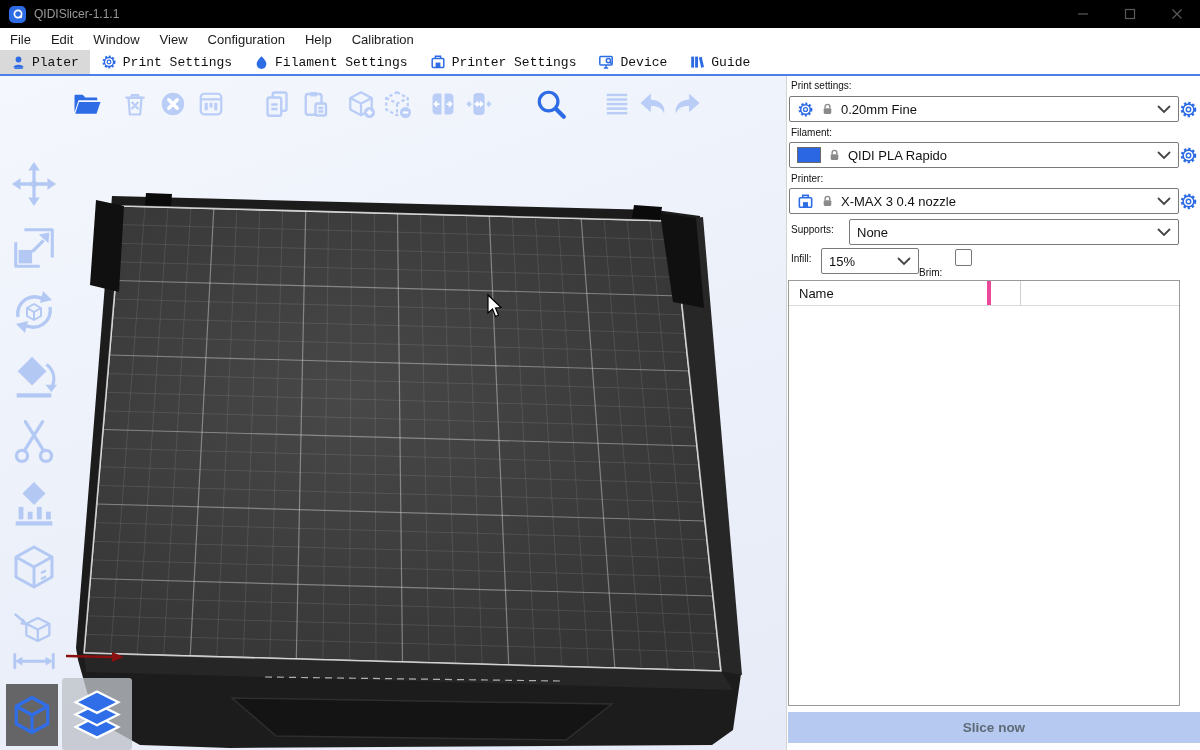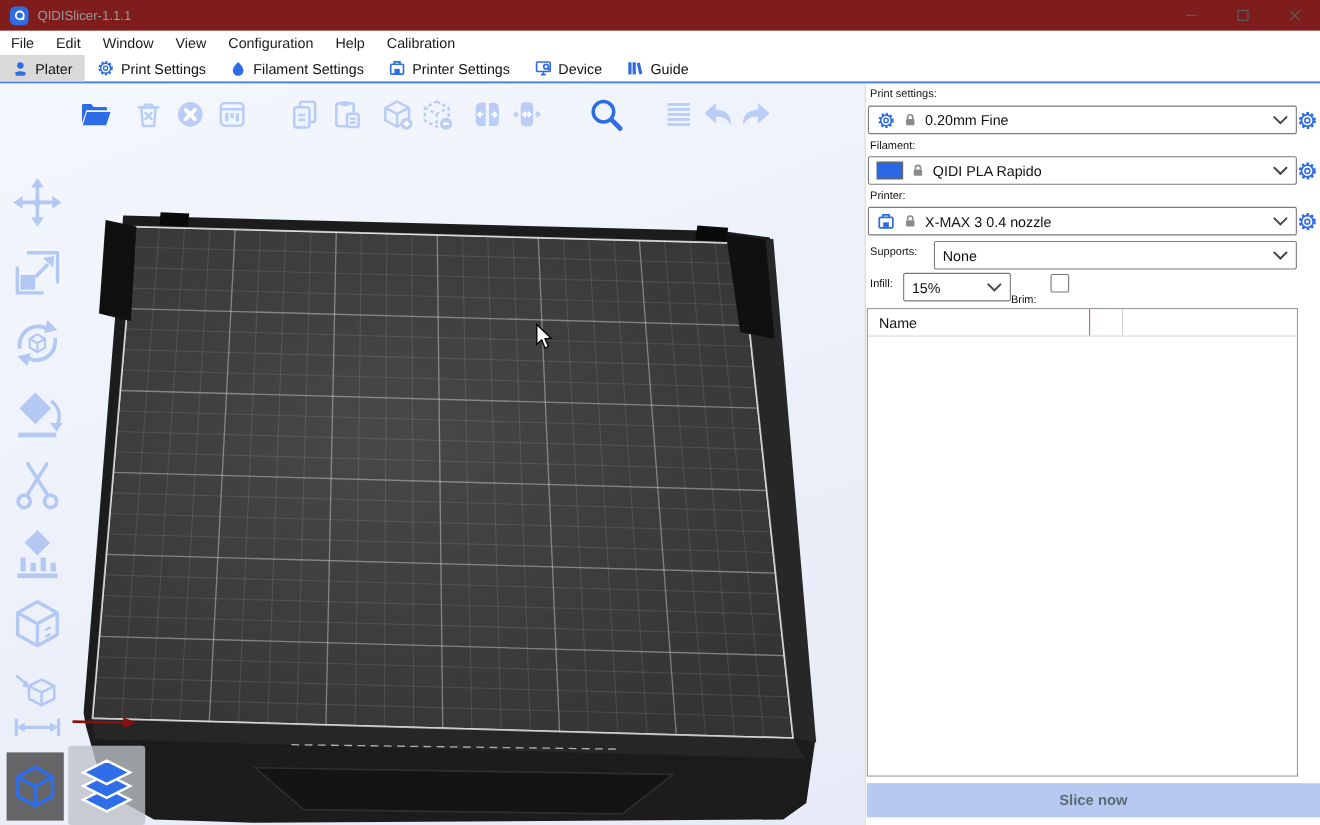--- a/index.html
+++ b/index.html
@@ -5,37 +5,37 @@
   :root{
     --accent:#2e6ce5; --icon-light:#b9cdf7; --side-icon:#b3c9f4;
     --slice-bg:#b6c9f0; --tab-underline:#4b80e8; --active-gray:#d9d9d9;
   }
   *{box-sizing:border-box;}
   html,body{margin:0;padding:0;}
   body{width:1200px;height:750px;position:relative;overflow:hidden;
        font-family:"Liberation Sans",sans-serif;background:#fff;}
 
   
-  .titlebar{position:absolute;top:0;left:0;right:0;height:28px;background:#7f1d1d;
+  .titlebar{position:absolute;top:0;left:0;right:0;height:28px;background:#000000;
             display:flex;align-items:center;}
   .logo{width:17px;height:17px;border-radius:5px;background:var(--accent);
         margin-left:9px;display:flex;align-items:center;justify-content:center;flex:0 0 auto;}
   .title-text{margin-left:8px;font-size:12px;color:#9a9a9a;}
   .win-controls{margin-left:auto;display:flex;height:100%;}
   .win-btn{width:47px;height:100%;display:flex;align-items:center;justify-content:center;color:#5a5a5a;}
 
   
   .menubar{position:absolute;top:28px;left:0;right:0;height:22px;background:#fff;
            display:flex;align-items:center;}
   .menu-item{padding:0 10px;font-size:13px;color:#1b1b1b;white-space:nowrap;}
 
   
   .tabbar{position:absolute;top:50px;left:0;right:0;height:26px;background:#fff;
           border-bottom:2px solid var(--tab-underline);display:flex;align-items:stretch;}
-  .tab{display:flex;align-items:center;gap:6px;padding:0 11px;font-size:13px;color:#111;white-space:nowrap;}
+  .tab{display:flex;align-items:center;gap:6px;padding:0 11px;font-size:13px;color:#111;white-space:nowrap;font-family:Liberation Mono, monospace;}
   .tab.active{background:var(--active-gray);}
   .tab svg{color:var(--accent);}
   .modes{margin-left:auto;display:flex;align-items:stretch;}
   .mode{display:flex;align-items:center;gap:6px;padding:0 10px;font-size:13px;color:#111;}
   .mode-dot{width:11px;height:11px;border-radius:50%;flex:0 0 auto;}
   .mode.active{background:var(--active-gray);font-weight:bold;}
 
   
   .viewport{position:absolute;top:76px;left:0;width:786px;height:674px;
             background:linear-gradient(160deg,#f4f7fd 0%,#edf1fa 45%,#e7ebf7 100%);}
@@ -66,21 +66,21 @@
   .combo .chev{margin-left:auto;flex:0 0 auto;display:flex;}
   .combo-main{left:2px;width:390px;}
   .gear-out{position:absolute;right:2px;width:19px;height:19px;display:flex;color:var(--accent);}
   .swatch{width:24px;height:16px;background:#2b67e3;border:1px solid #6a6a6a;flex:0 0 auto;}
   .lock{display:flex;color:#8a8a8a;flex:0 0 auto;}
   .combo-icon{display:flex;color:var(--accent);flex:0 0 auto;}
   .checkbox{position:absolute;width:17px;height:17px;border:1px solid #767676;background:#fff;border-radius:2px;}
 
   .obj-table{position:absolute;left:1px;top:204px;width:392px;height:426px;border:1px solid #9a9a9a;background:#fff;}
   .obj-head{display:flex;height:25px;border-bottom:1px solid #d9d9d9;align-items:center;}
-  .col-name{width:202px;padding-left:10px;border-right:1px solid #ec4899;height:100%;display:flex;align-items:center;}
+  .col-name{width:202px;padding-left:10px;border-right:4px solid #ec4899;height:100%;display:flex;align-items:center;}
   .col-mini{width:30px;border-right:1px solid #d0d0d0;height:100%;}
   .col-edit{flex:1;display:flex;align-items:center;justify-content:center;height:100%;}
 
   .slice-btn{position:absolute;left:1px;right:0;top:636px;height:31px;background:var(--slice-bg);
              border:none;color:#5e6b77;font-weight:bold;font-size:13.5px;
              display:flex;align-items:center;justify-content:center;font-family:inherit;}
 </style>
 </head>
 <body>
 

